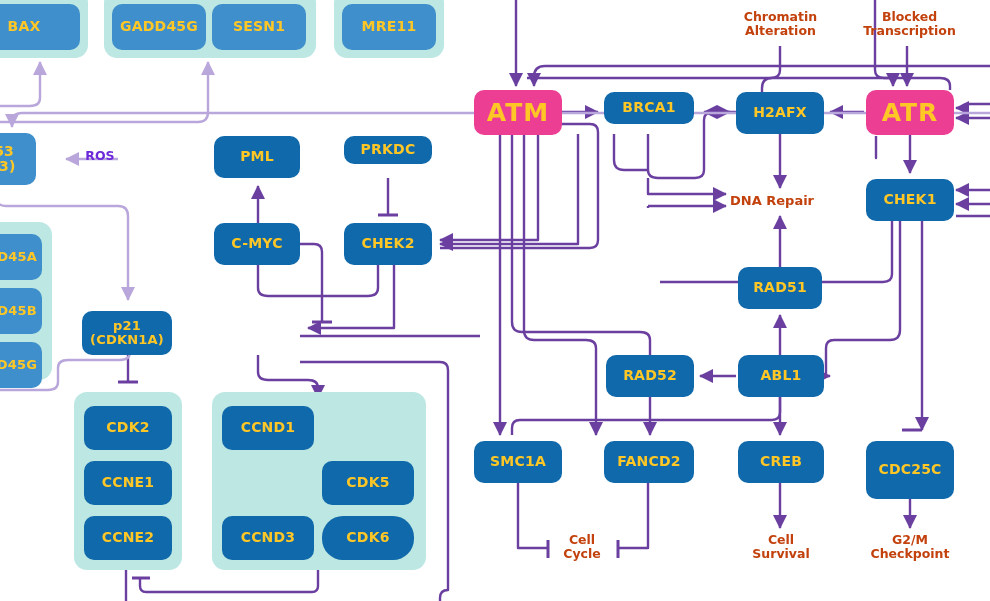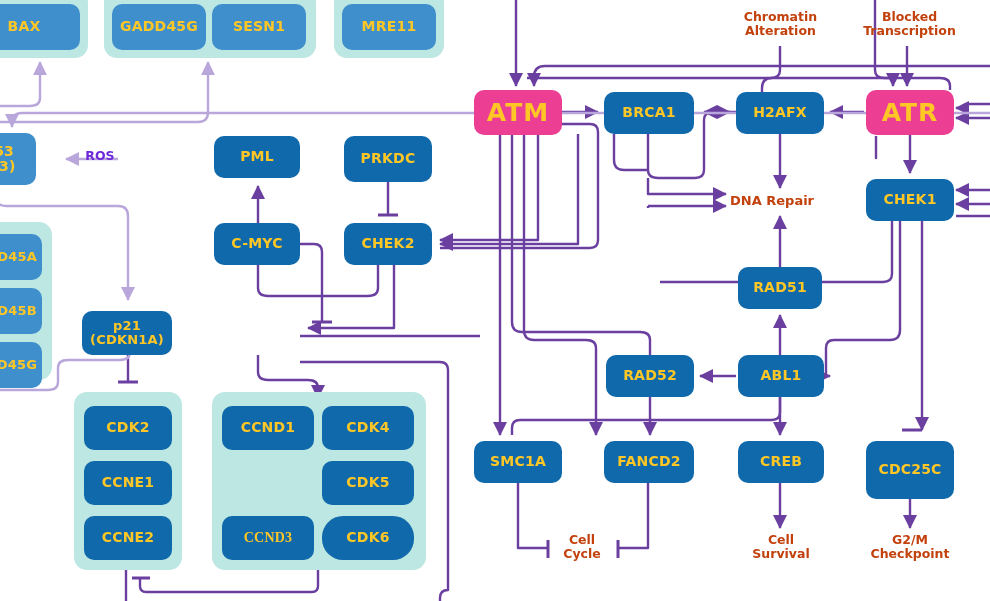--- a/index.html
+++ b/index.html
@@ -167,41 +167,40 @@
   <div class="node light" style="left:342px;top:4px;width:94px;height:46px;font-size:14px;">MRE11</div>
 
   <div class="node light" style="left:-48px;top:133px;width:84px;height:52px;font-size:14px;white-space:pre-line;">TP53
 (p53)</div>
   <div class="node light" style="left:-40px;top:234px;width:82px;height:46px;font-size:13px;">GADD45A</div>
   <div class="node light" style="left:-40px;top:288px;width:82px;height:46px;font-size:13px;">GADD45B</div>
   <div class="node light" style="left:-40px;top:342px;width:82px;height:46px;font-size:13px;">GADD45G</div>
 
   <div class="node pink big" style="left:474px;top:90px;width:88px;height:45px;">ATM</div>
   <div class="node pink big" style="left:866px;top:90px;width:88px;height:45px;">ATR</div>
-  <div class="node dark" style="left:604px;top:92px;width:90px;height:42px;font-size:14px;">BRCA1</div>
+  <div class="node dark" style="left:604px;top:92px;width:90px;height:32px;font-size:14px;">BRCA1</div>
   <div class="node dark" style="left:736px;top:92px;width:88px;height:42px;font-size:14px;">H2AFX</div>
   <div class="node dark" style="left:866px;top:179px;width:88px;height:42px;font-size:14px;">CHEK1</div>
 
   <div class="node dark" style="left:214px;top:136px;width:86px;height:42px;font-size:14px;">PML</div>
-  <div class="node dark" style="left:344px;top:136px;width:88px;height:46px;font-size:14px;text-align:right;">PRKDC</div>
+  <div class="node dark" style="left:344px;top:136px;width:88px;height:28px;font-size:14px;text-align:right;">PRKDC</div>
   <div class="node dark" style="left:214px;top:223px;width:86px;height:42px;font-size:14px;">C-MYC</div>
   <div class="node dark" style="left:344px;top:223px;width:88px;height:42px;font-size:14px;">CHEK2</div>
   <div class="node dark" style="left:82px;top:311px;width:90px;height:44px;font-size:13px;white-space:pre-line;">p21
 (CDKN1A)</div>
 
   <div class="node dark" style="left:738px;top:267px;width:84px;height:42px;font-size:14px;">RAD51</div>
   <div class="node dark" style="left:606px;top:355px;width:88px;height:42px;font-size:14px;">RAD52</div>
   <div class="node dark" style="left:738px;top:355px;width:86px;height:42px;font-size:14px;">ABL1</div>
 
   <div class="node dark" style="left:84px;top:406px;width:88px;height:44px;font-size:14px;">CDK2</div>
   <div class="node dark" style="left:84px;top:461px;width:88px;height:44px;font-size:14px;">CCNE1</div>
   <div class="node dark" style="left:84px;top:516px;width:88px;height:44px;font-size:14px;">CCNE2</div>
   <div class="node dark" style="left:222px;top:406px;width:92px;height:44px;font-size:14px;">CCND1</div>
-  <div class="node dark" style="left:222px;top:516px;width:92px;height:44px;font-size:14px;font-family:Liberation Serif, serif;">CCND3</div>
-  <div class="node dark" style="left:322px;top:406px;width:92px;height:44px;font-size:14px;">CDK4</div>
+  <div class="node dark" style="left:222px;top:516px;width:92px;height:44px;font-size:14px;">CCND3</div>
   <div class="node dark" style="left:322px;top:461px;width:92px;height:44px;font-size:14px;">CDK5</div>
   <div class="node dark" style="left:322px;top:516px;width:92px;height:44px;font-size:14px;border-radius:21px;">CDK6</div>
 
   <div class="node dark" style="left:474px;top:441px;width:88px;height:42px;font-size:14px;">SMC1A</div>
   <div class="node dark" style="left:604px;top:441px;width:90px;height:42px;font-size:14px;">FANCD2</div>
   <div class="node dark" style="left:738px;top:441px;width:86px;height:42px;font-size:14px;">CREB</div>
   <div class="node dark" style="left:866px;top:441px;width:88px;height:58px;font-size:14px;">CDC25C</div>
 
   <div class="lbl" style="left:728px;top:10px;width:105px;white-space:pre-line;">Chromatin
 Alteration</div>

